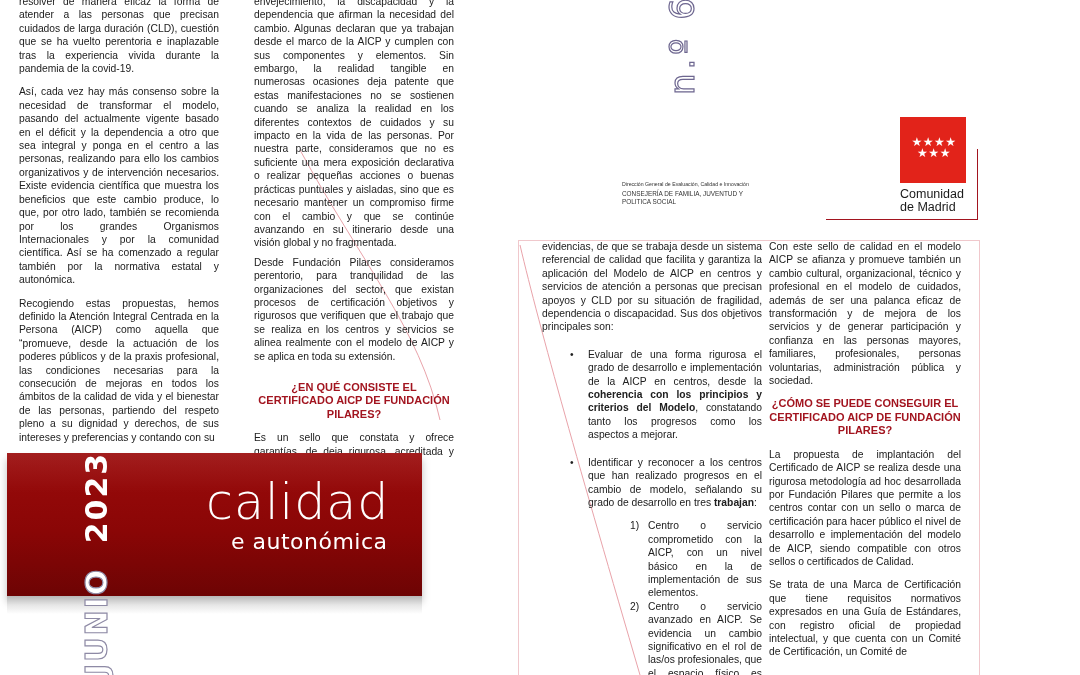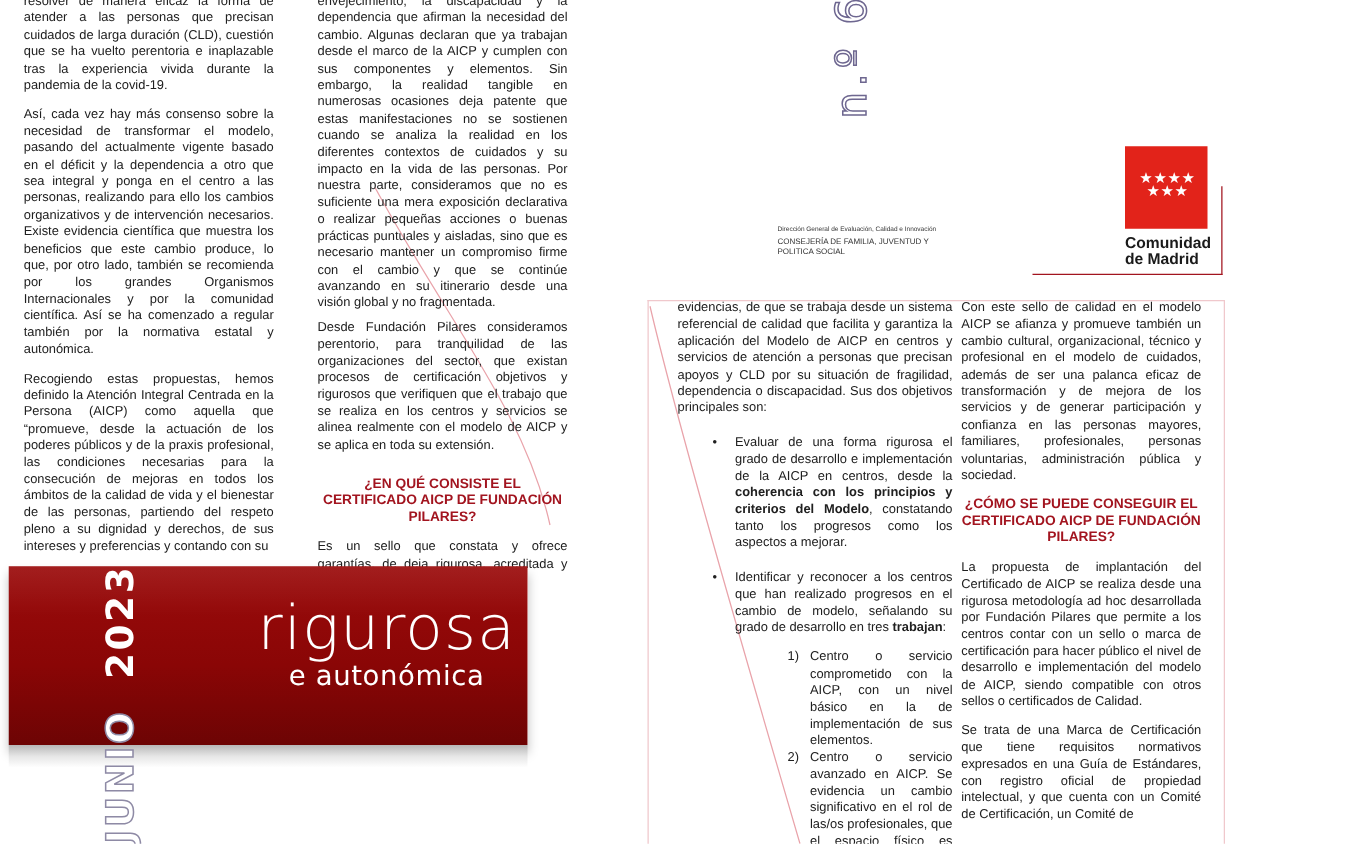--- a/index.html
+++ b/index.html
@@ -38,21 +38,21 @@
 
   
   #ministry { position: absolute; left: 622px; top: 181px; width: 150px; font-family: "Liberation Sans", sans-serif; color: #333; }
   #ministry .dir { font-size: 5.2px; line-height: 7px; }
   #ministry .cons { font-size: 6.4px; line-height: 8px; margin-top: 2px; }
 
   
   #logo { position: absolute; left: 900px; top: 117px; }
   #logo .flag { width: 66px; height: 66px; background: #e2231a; position: relative; }
   #logo .stars { position: absolute; left: 6px; top: 20px; width: 56px; color: #ffffff; font-size: 12px; line-height: 11px; text-align: center; letter-spacing: 0.5px; }
-  #logo .name { font-family: "Liberation Sans", sans-serif; font-weight: bold; font-size: 12.5px; line-height: 13px; color: #1a1a1a; margin-top: 5px; }
+  #logo .name { font-family: "Liberation Sans", sans-serif; font-weight: normal; font-size: 12.5px; line-height: 13px; color: #1a1a1a; margin-top: 5px; }
   #logo-frame { position: absolute; left: 826px; top: 149px; width: 152px; height: 71px; border-right: 1.5px solid #a2141f; border-bottom: 1.5px solid #a2141f; }
 
   
   #right-frame { position: absolute; left: 518px; top: 240px; width: 462px; height: 460px; border-top: 1px solid #f0c8cc; border-left: 1px solid #f0c8cc; border-right: 1px solid #f0c8cc; }
 
   #col3 { position: absolute; left: 542px; top: 240px; width: 220px; }
   #col4 { position: absolute; left: 769px; top: 240px; width: 192px; }
 
   ul.bullets { list-style: none; margin-left: 28px; }
   ul.bullets > li { position: relative; padding-left: 18px; margin-bottom: 10px; }
@@ -80,21 +80,21 @@
   <p style="margin-bottom:6px">envejecimiento, la discapacidad y la dependencia que afirman la necesidad del cambio. Algunas declaran que ya trabajan desde el marco de la AICP y cumplen con sus componentes y elementos. Sin embargo, la realidad tangible en numerosas ocasiones deja patente que estas manifestaciones no se sostienen cuando se analiza la realidad en los diferentes contextos de cuidados y su impacto en la vida de las personas. Por nuestra parte, consideramos que no es suficiente una mera exposición declarativa o realizar pequeñas acciones o buenas prácticas puntuales y aisladas, sino que es necesario mantener un compromiso firme con el cambio y que se continúe avanzando en su itinerario desde una visión global y no fragmentada.</p>
   <p>Desde Fundación Pilares consideramos perentorio, para tranquilidad de las organizaciones del sector, que existan procesos de certificación objetivos y rigurosos que verifiquen que el trabajo que se realiza en los centros y servicios se alinea realmente con el modelo de AICP y se aplica en toda su extensión.</p>
   <div class="heading" style="margin-top:18px">¿EN QUÉ CONSISTE EL CERTIFICADO AICP DE FUNDACIÓN PILARES?</div>
   <p>Es un sello que constata y ofrece garantías, de deja rigurosa, acreditada y basada en</p>
 </div>
 
 <div id="banner">
     <div class="shine"></div>
   </div>
 <div id="banner-under"></div>
-<div id="title-main">rigurosa</div>
+<div id="title-main">calidad</div>
 <div id="title-sub">e autonómica</div>
 
 <div id="date-vert">
   <span class="month">JUNIO</span>
   <span class="year" style="margin-left:12px">2023</span>
 </div>
 
 <div id="issue-num">n.º 6</div>
 
 <div id="ministry">

